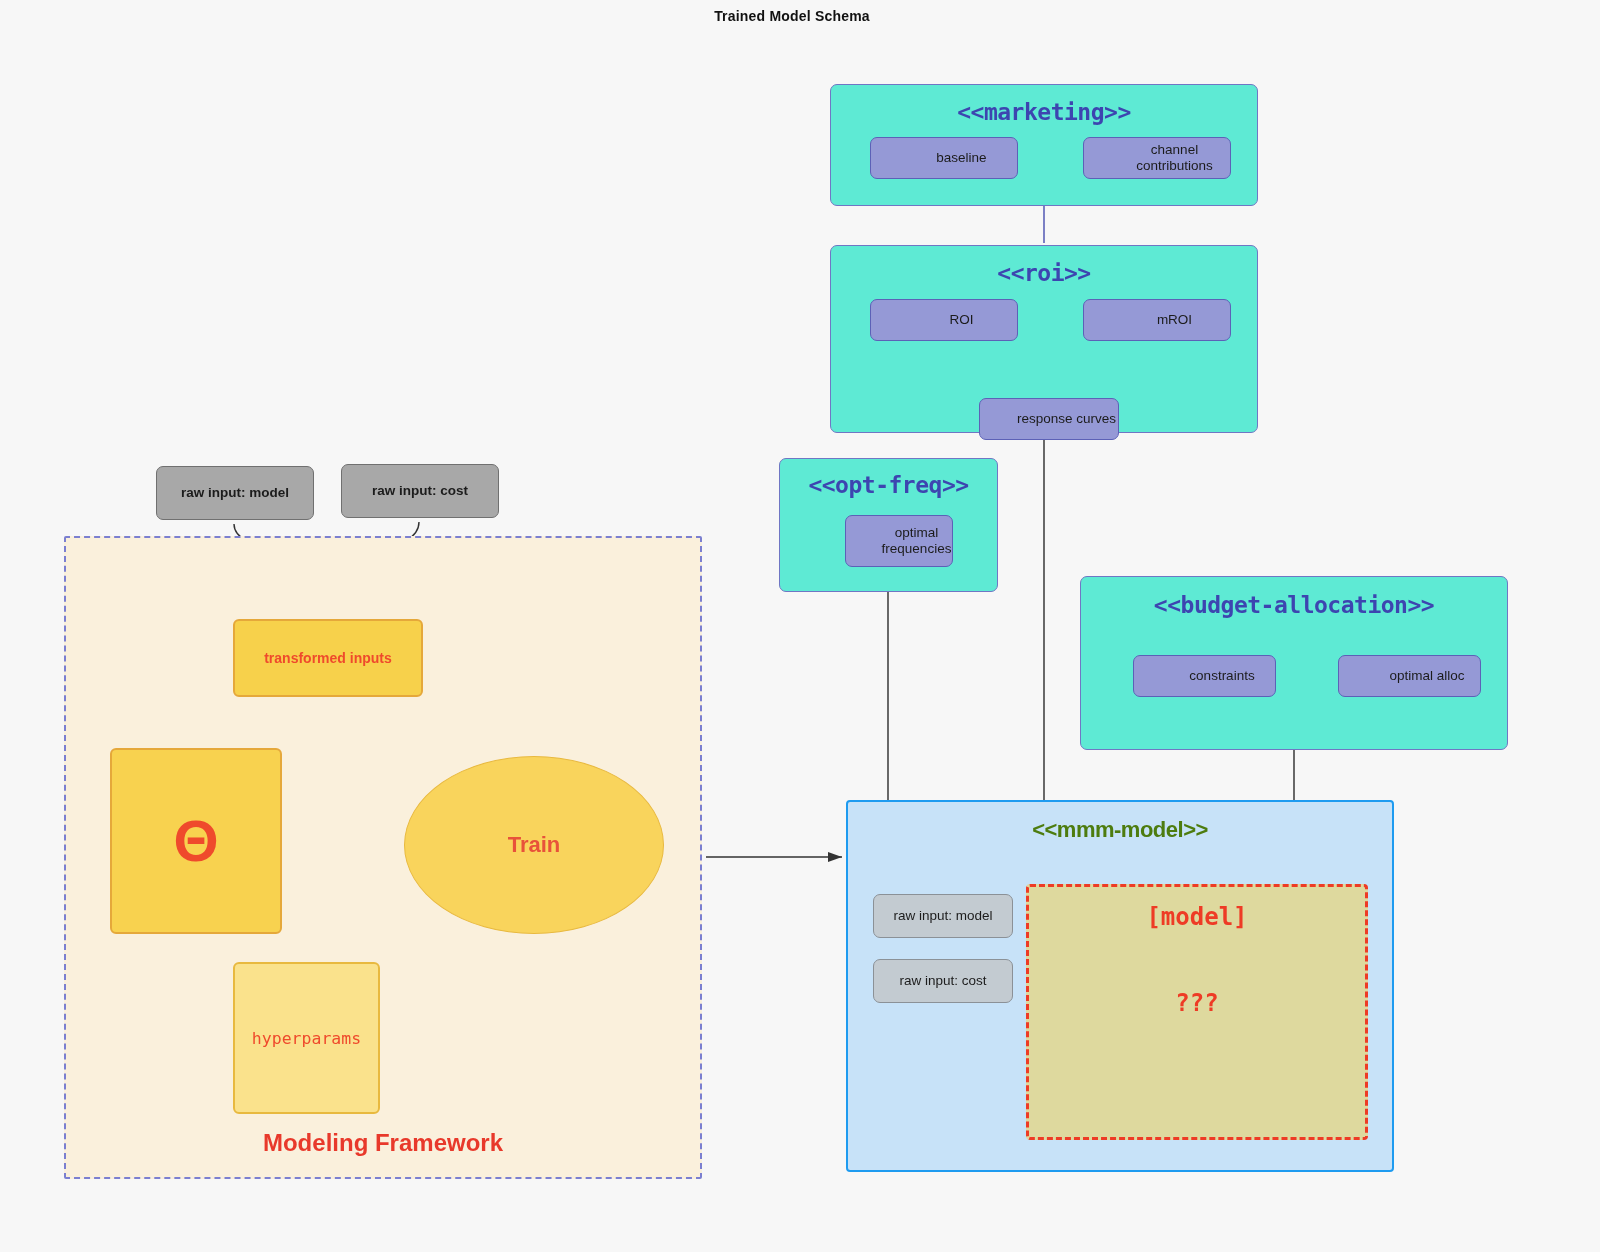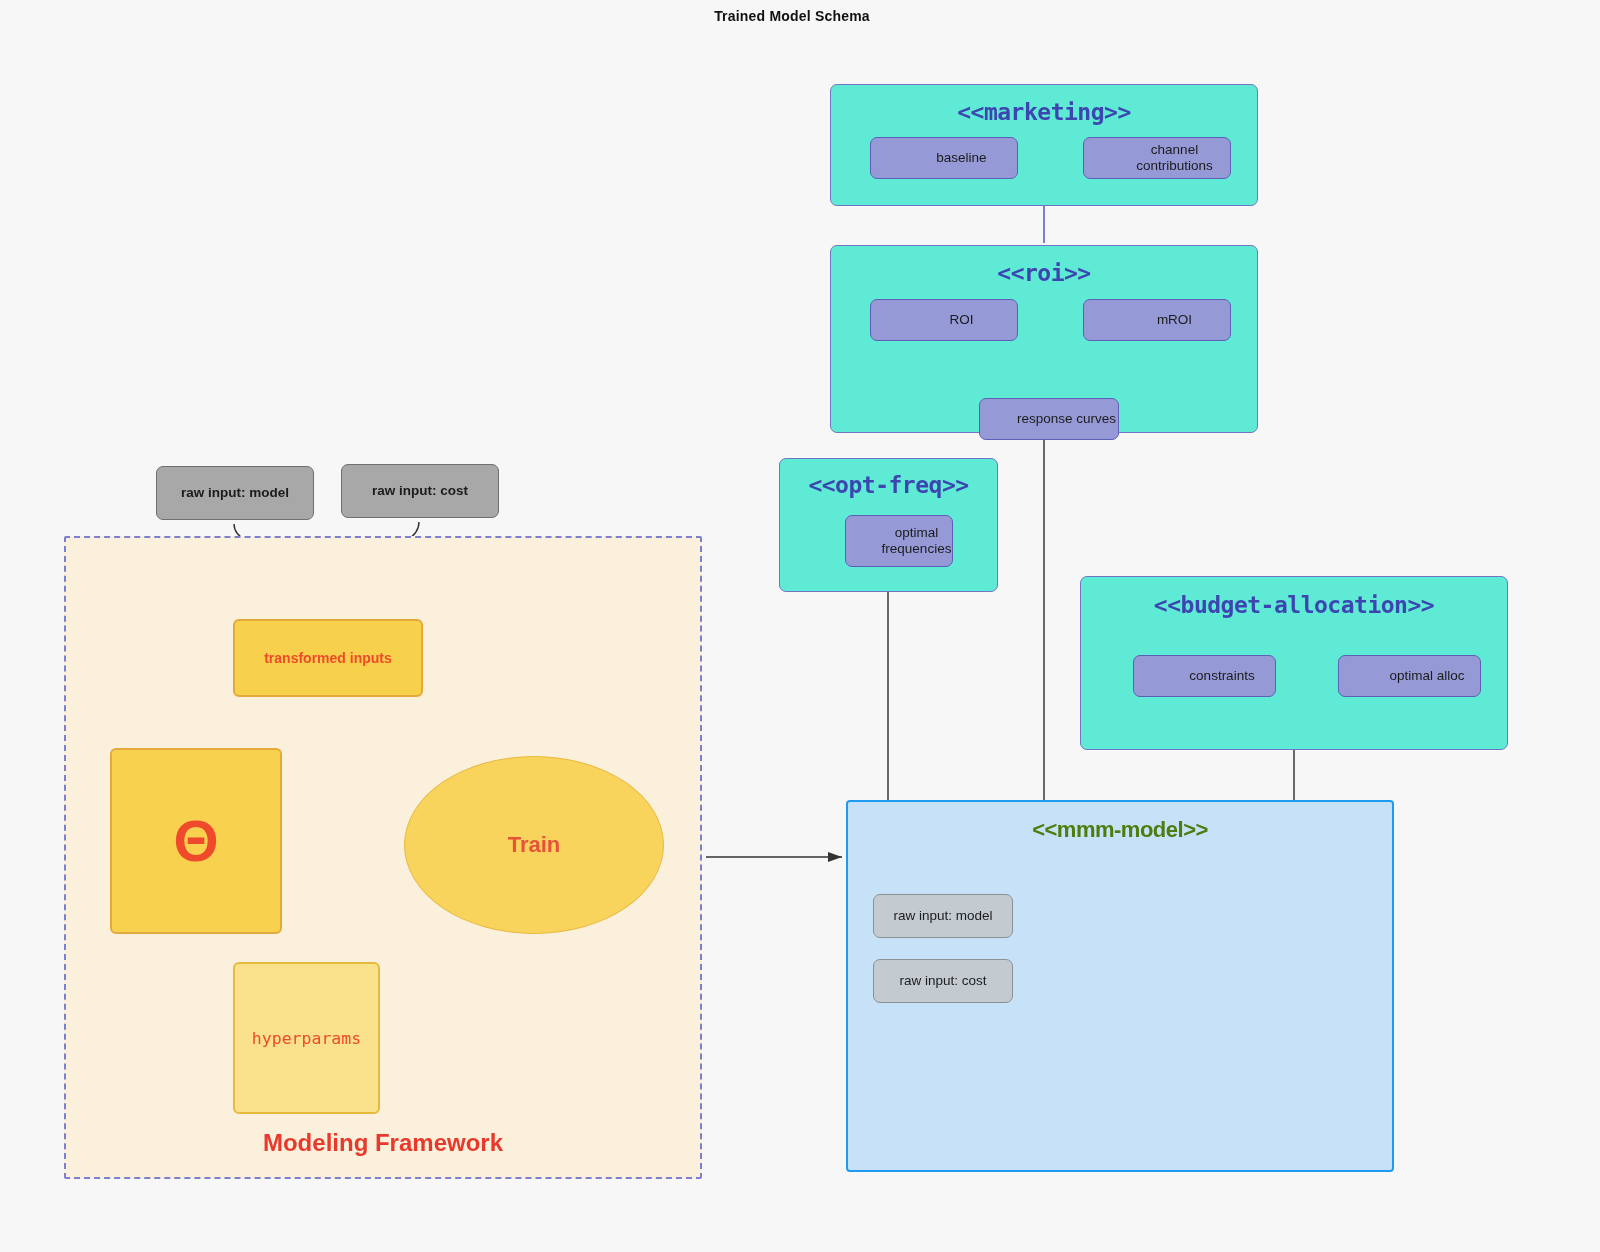--- a/index.html
+++ b/index.html
@@ -272,20 +272,24 @@
   <div id="mmm">
     <div id="mmm-title">&lt;&lt;mmm-model&gt;&gt;</div>
     <div class="node gray-light" style="left:25px; top:92px; width:140px; height:44px;">
       <span>raw input: model</span>
     </div>
     <div class="node gray-light" style="left:25px; top:157px; width:140px; height:44px;">
       <span>raw input: cost</span>
     </div>
   </div>
 
+  <div id="model-box">
+    <div id="model-label">[model]</div>
+    <div id="model-q">???</div>
+  </div>
 
   <div id="framework">
     <div id="framework-label">Modeling Framework</div>
   </div>
 
   <div class="node gray-dark" style="left:156px; top:466px; width:158px; height:54px; font-size:13.5px;">
     <span>raw input: model</span>
   </div>
   <div class="node gray-dark" style="left:341px; top:464px; width:158px; height:54px; font-size:13.5px;">
     <span>raw input: cost</span>

